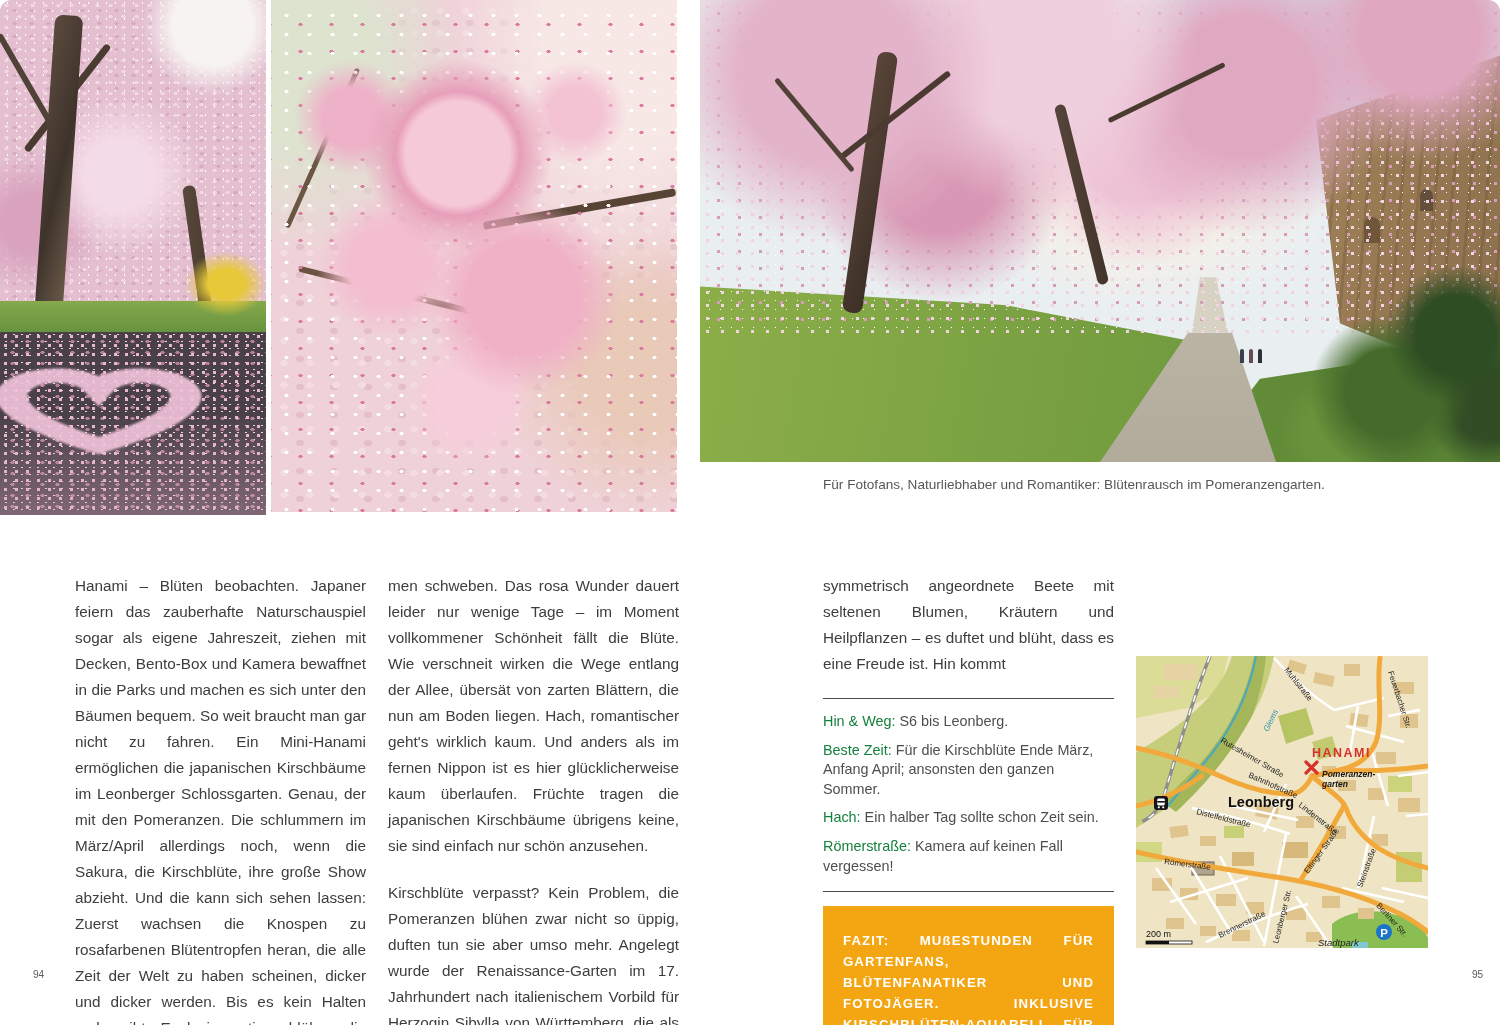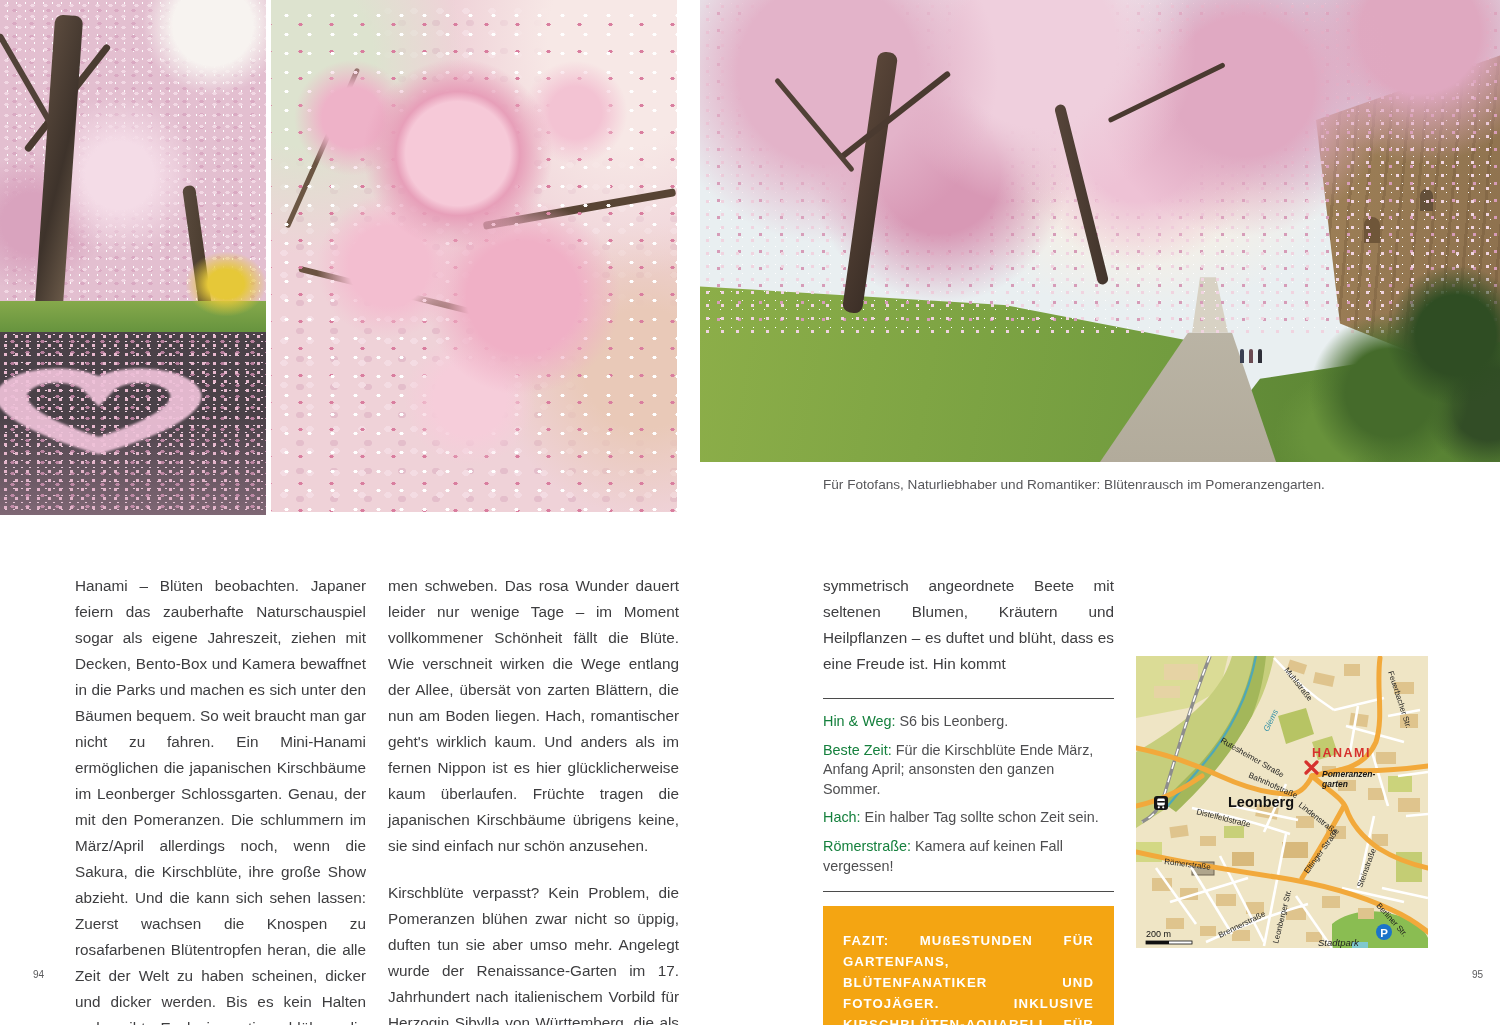--- a/index.html
+++ b/index.html
@@ -1,17 +1,17 @@
 <!DOCTYPE html>
 <html lang="de"><head>
 <meta charset="utf-8">
 <style>
   html,body{margin:0;padding:0;background:#fff;}
   .page{position:relative;width:1500px;height:1025px;background:#fff;overflow:hidden;
-        font-family:"Liberation Sans",sans-serif;color:#3d3d3f;}
+        font-family:"Liberation Sans",sans-serif;color:#3d3d3f;border-radius:12px;}
   .photo{position:absolute;overflow:hidden;}
   
   #photo-left{left:0;top:0;width:266px;height:515px;background:#e9d2dd;}
   .p1-canopy{position:absolute;left:0;top:0;width:100%;height:62%;
     background-color:#e3bfd0;
     background-image:
       radial-gradient(circle at 80% 8%, #f7f3f0 0 40px, rgba(247,243,240,0) 70px),
       radial-gradient(circle at 45% 55%, #f4dce7 0 34px, rgba(244,220,231,0) 80px),
       radial-gradient(circle at 12% 70%, #d9a3be 0 30px, rgba(217,163,190,0) 70px),
       radial-gradient(#f2d8e4 22%, rgba(0,0,0,0) 23%),

